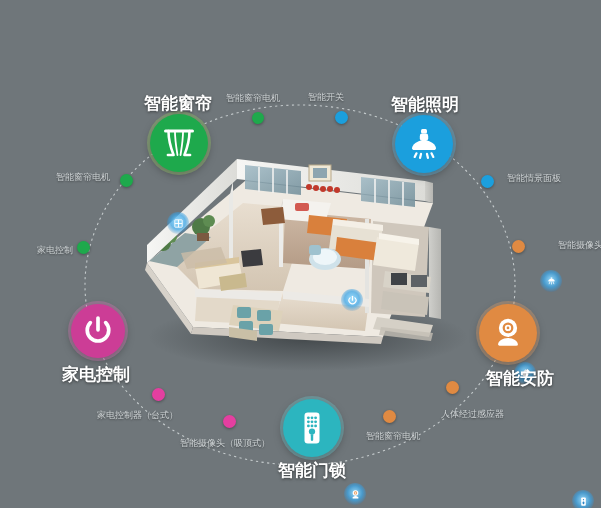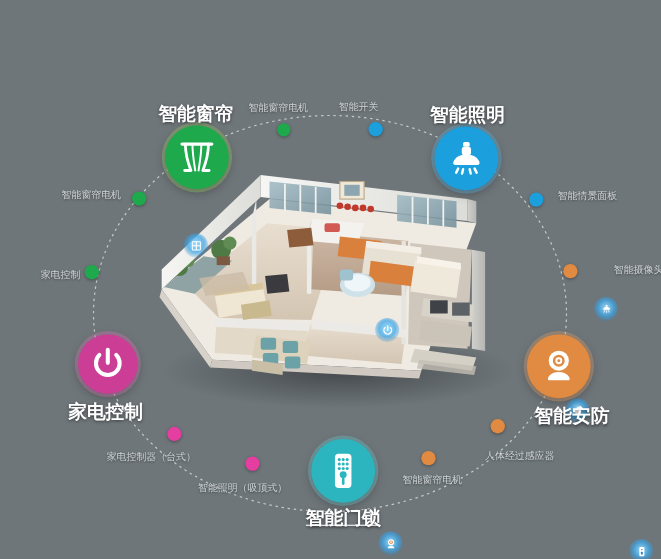--- a/index.html
+++ b/index.html
@@ -307,21 +307,21 @@
             <circle cx="14.4" cy="7.9" r="0.95"></circle>
         <circle cx="9.6" cy="10.6" r="0.95"></circle>
             <circle cx="12" cy="10.6" r="0.95"></circle>
             <circle cx="14.4" cy="10.6" r="0.95"></circle>
         <circle cx="12" cy="14.4" r="2.1"></circle>
       </g>
       <rect x="11.2" y="16.2" width="1.6" height="4.4" rx="0.7" fill="#2cb5bf"></rect>
     </svg>
       </span>
     </div>
-    <div class="node-label" style="left: 278px; top: 459px; text-decoration: underline;">智能门锁</div>
+    <div class="node-label" style="left: 278px; top: 459px;">智能门锁</div>
     <div class="node" style="left: 71px; top: 304px; width: 54px; height: 54px; background: rgb(204, 61, 150); box-shadow: rgba(224, 123, 189, 0.333) 0px 0px 0px 3px, rgba(0, 0, 0, 0.35) 0px 3px 10px;">
       <span>
         <svg width="34" height="34" viewBox="0 0 24 24" fill="none" stroke="#fff" stroke-width="2.6" stroke-linecap="round">
       <path d="M12 2.8v8.4"></path>
       <path d="M6.6 6.1a7.6 7.6 0 1 0 10.8 0"></path>
     </svg>
       </span>
     </div>
     <div class="node-label" style="left: 62px; top: 363px;">家电控制</div>
     <div class="dot" style="left: 252px; top: 112px; width: 12px; height: 12px; background: rgb(30, 169, 76);"></div>
@@ -330,20 +330,20 @@
     <div class="dot-label" style="left: 308px; top: 91px;">智能开关</div>
     <div class="dot" style="left: 480.5px; top: 174.5px; width: 13px; height: 13px; background: rgb(27, 159, 221);"></div>
     <div class="dot-label" style="left: 507px; top: 172px;">智能情景面板</div>
     <div class="dot" style="left: 511.5px; top: 239.5px; width: 13px; height: 13px; background: rgb(224, 138, 66);"></div>
     <div class="dot-label" style="left: 558px; top: 239px; text-align: center;">智能摄像头</div>
     <div class="dot" style="left: 445.5px; top: 380.5px; width: 13px; height: 13px; background: rgb(224, 138, 66);"></div>
     <div class="dot-label" style="left: 441px; top: 408px; font-family: Liberation Serif, serif;">人体经过感应器</div>
     <div class="dot" style="left: 382.5px; top: 409.5px; width: 13px; height: 13px; background: rgb(224, 138, 66);"></div>
     <div class="dot-label" style="left: 366px; top: 430px;">智能窗帘电机</div>
     <div class="dot" style="left: 222.5px; top: 414.5px; width: 13px; height: 13px; background: rgb(228, 63, 160);"></div>
-    <div class="dot-label" style="left: 180px; top: 437px;">智能照明（吸顶式）</div>
+    <div class="dot-label" style="left: 180px; top: 437px;">智能摄像头（吸顶式）</div>
     <div class="dot" style="left: 151.5px; top: 387.5px; width: 13px; height: 13px; background: rgb(228, 63, 160);"></div>
     <div class="dot-label" style="left: 97px; top: 409px;">家电控制器（台式）</div>
     <div class="dot" style="left: 76.5px; top: 240.5px; width: 13px; height: 13px; background: rgb(30, 169, 76);"></div>
     <div class="dot-label" style="left: 37px; top: 244px;">家电控制</div>
     <div class="dot" style="left: 119.5px; top: 173.5px; width: 13px; height: 13px; background: rgb(30, 169, 76);"></div>
     <div class="dot-label" style="left: 56px; top: 171px; text-align: center;">智能窗帘电机</div>
   </div>
 
 </body></html>

